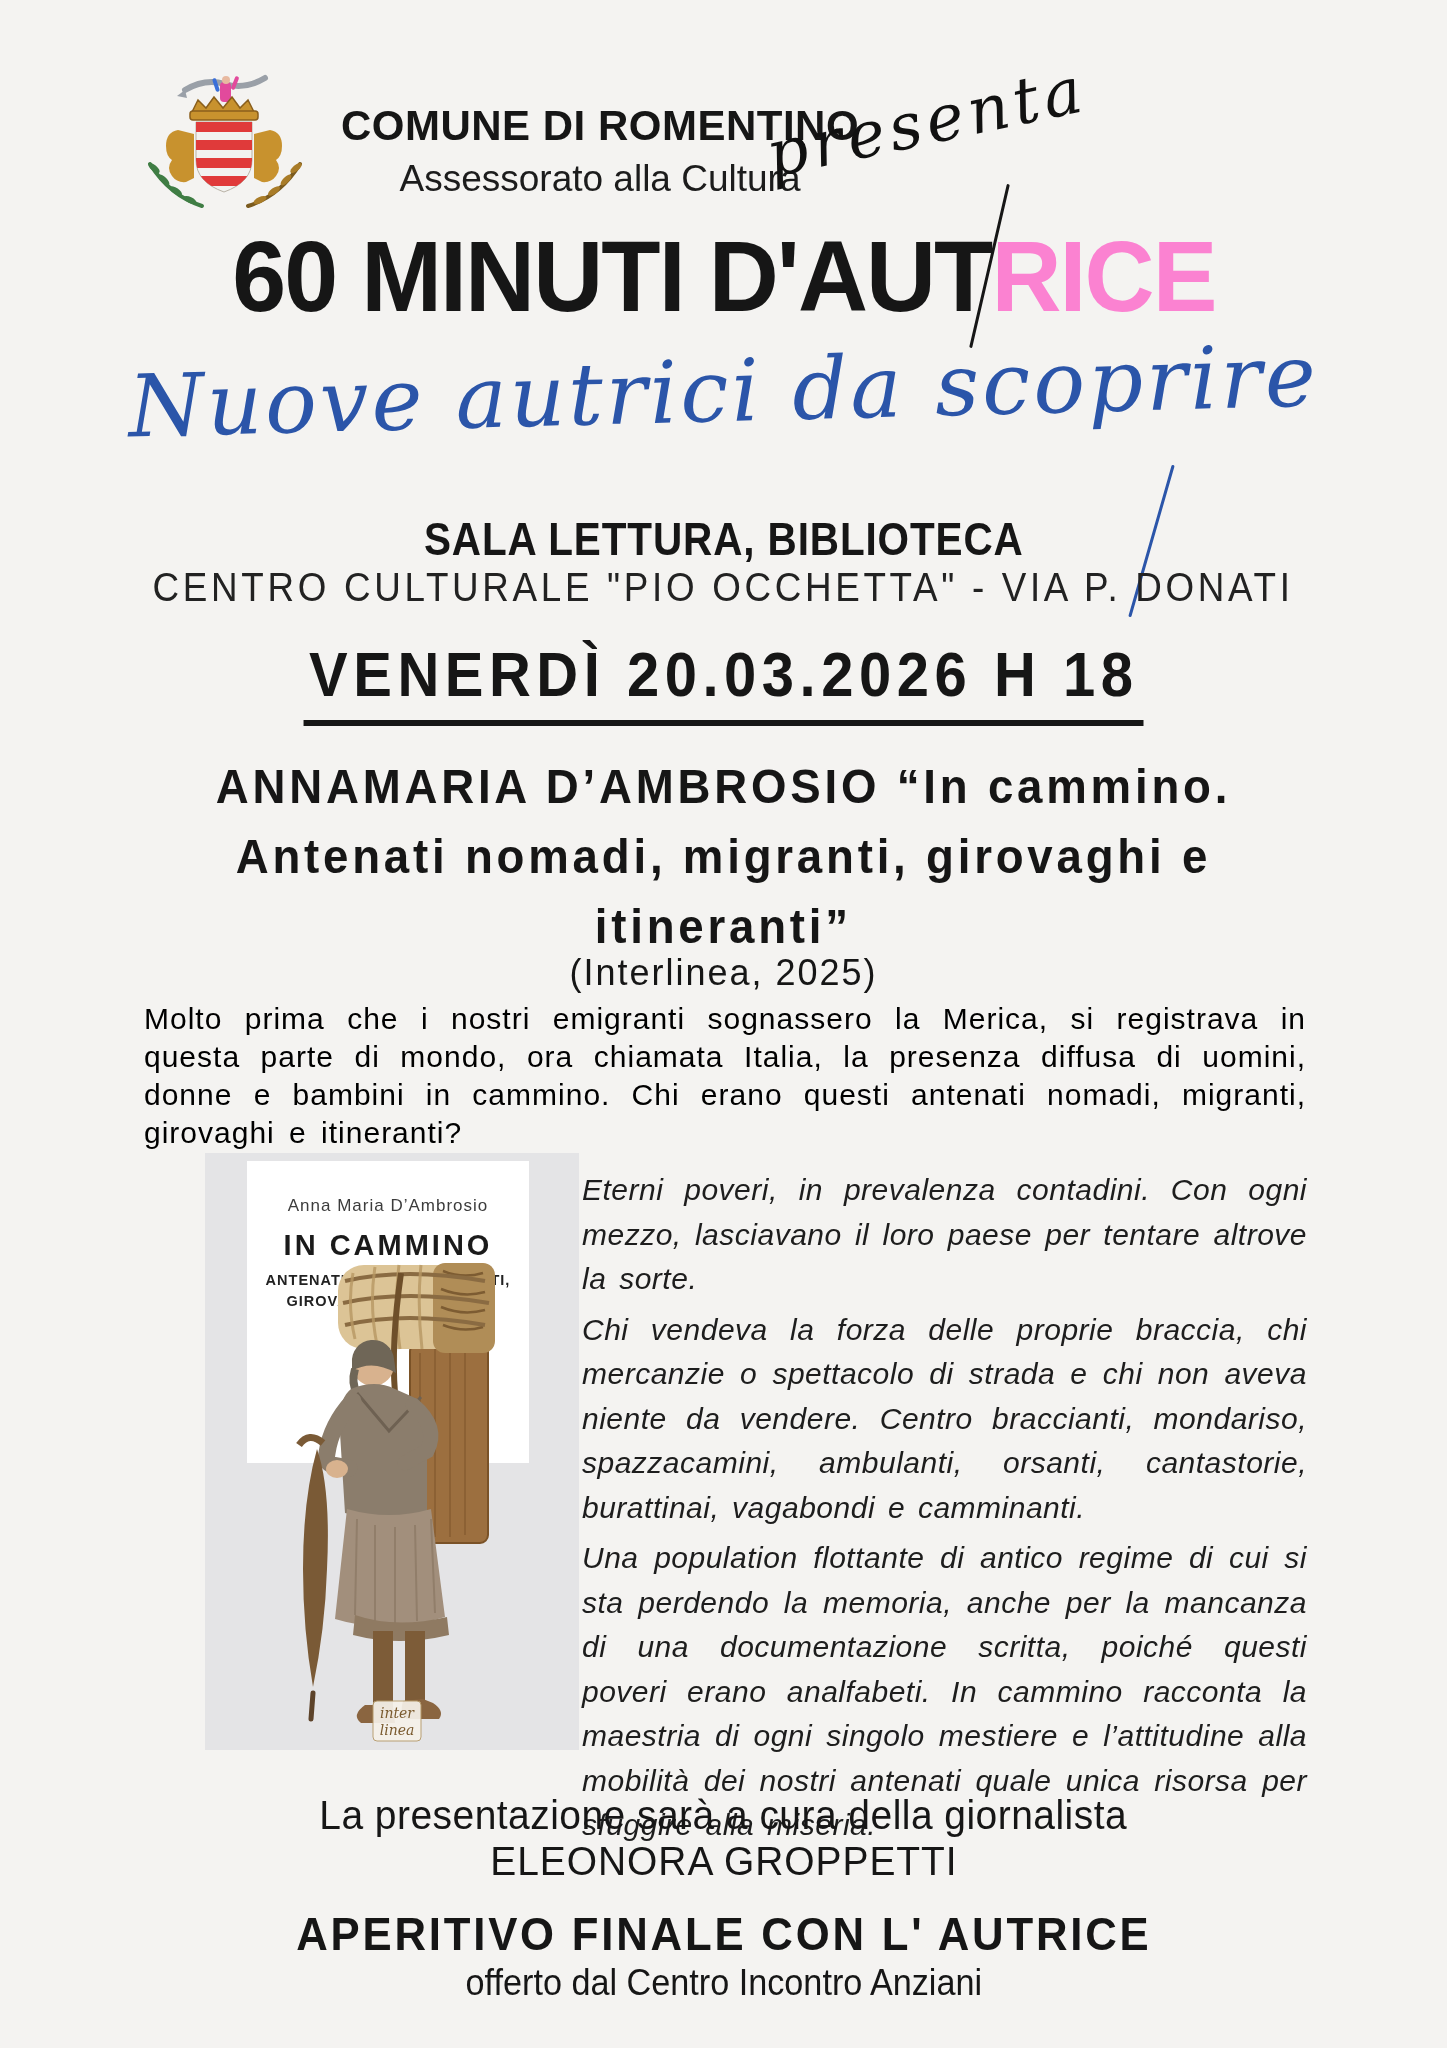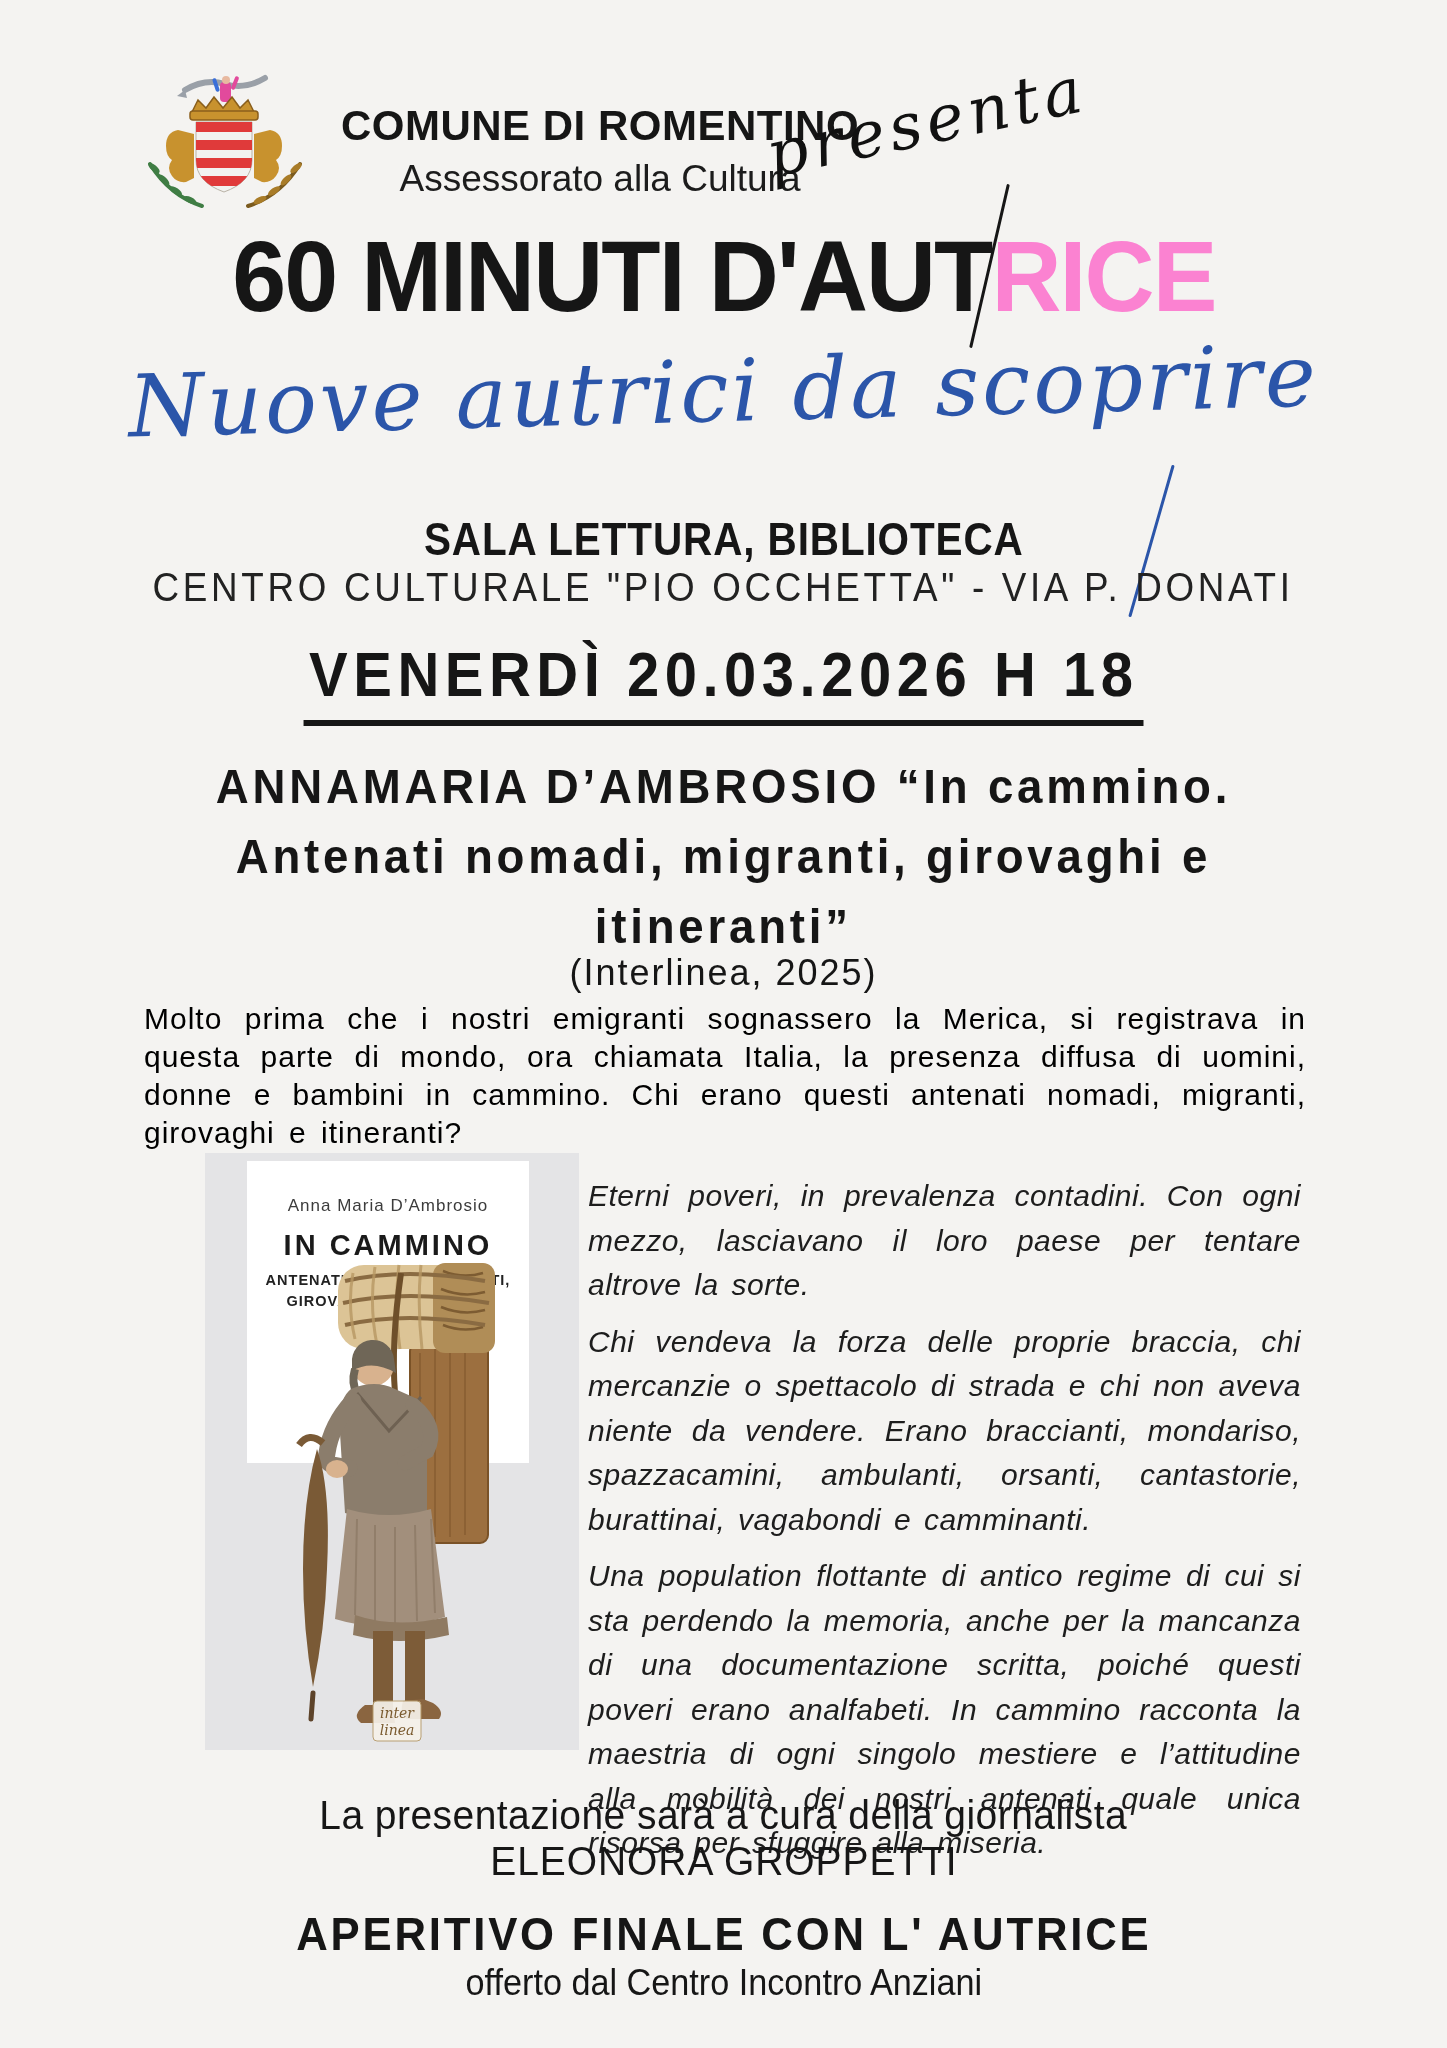--- a/index.html
+++ b/index.html
@@ -64,21 +64,21 @@
   .publine{font-weight:normal;font-size:36px;letter-spacing:2px;}
 
   .intro{
     font-size:30px;line-height:38px;
     text-align:justify;letter-spacing:1px;word-spacing:5px;color:#000000;
   }
   .desc{
     font-style:italic;font-size:30px;line-height:44.5px;
     text-align:justify;letter-spacing:.5px;word-spacing:4px;color:#1d1d1d;
   }
-  .desc p{margin:12px;}
+  .desc p{margin:6px;}
 
   .foot1{font-size:41px;font-weight:400;letter-spacing:.5px;}
   .foot2{font-size:41px;font-weight:400;letter-spacing:1px;}
   .foot3{font-weight:bold;font-size:47px;letter-spacing:3px;}
   .foot4{font-size:36px;font-weight:400;}
   .foot1 .cond,.foot2 .cond,.foot4 .cond{transform:scaleX(.95);}
   .foot3 .cond{transform:scaleX(.93);}
 
   .coverwrap{left:170px;top:1153px;width:374px;height:597px;padding-left:35px;}
 </style>
@@ -224,21 +224,21 @@
       <g>
         <rect x="168" y="548" width="48" height="40" rx="4" fill="#f6f2ea" opacity=".92" stroke="#b59a6a"></rect>
         <text x="192" y="565" text-anchor="middle" font-family="DejaVu Serif,serif" font-style="italic" font-size="14" fill="#7a5a2e">inter</text>
         <text x="192" y="582" text-anchor="middle" font-family="DejaVu Serif,serif" font-style="italic" font-size="14" fill="#7a5a2e">linea</text>
       </g>
     </svg>
   </div>
 
   <div class="abs desc" style="left:576px;top:1162px;width:737px;">
     <p>Eterni poveri, in prevalenza contadini. Con ogni mezzo, lasciavano il loro paese per tentare altrove la sorte.</p>
-    <p>Chi vendeva la forza delle proprie braccia, chi mercanzie o spettacolo di strada e chi non aveva niente da vendere. Erano braccianti, mondariso, spazzacamini, ambulanti, orsanti, cantastorie, burattinai, vagabondi e camminanti.</p>
+    <p>Chi vendeva la forza delle proprie braccia, chi mercanzie o spettacolo di strada e chi non aveva niente da vendere. Centro braccianti, mondariso, spazzacamini, ambulanti, orsanti, cantastorie, burattinai, vagabondi e camminanti.</p>
     <p>Una population flottante di antico regime di cui si sta perdendo la memoria, anche per la mancanza di una documentazione scritta, poiché questi poveri erano analfabeti. In cammino racconta la maestria di ogni singolo mestiere e l’attitudine alla mobilità dei nostri antenati quale unica risorsa per sfuggire alla miseria.</p>
   </div>
 
   <div class="abs center foot1" style="top:1792px;">
     <span class="cond">La presentazione sarà a cura della giornalista</span>
   </div>
   <div class="abs center foot2" style="top:1838px;">
     <span class="cond">ELEONORA GROPPETTI</span>
   </div>
   <div class="abs center foot3" style="top:1906px;">

